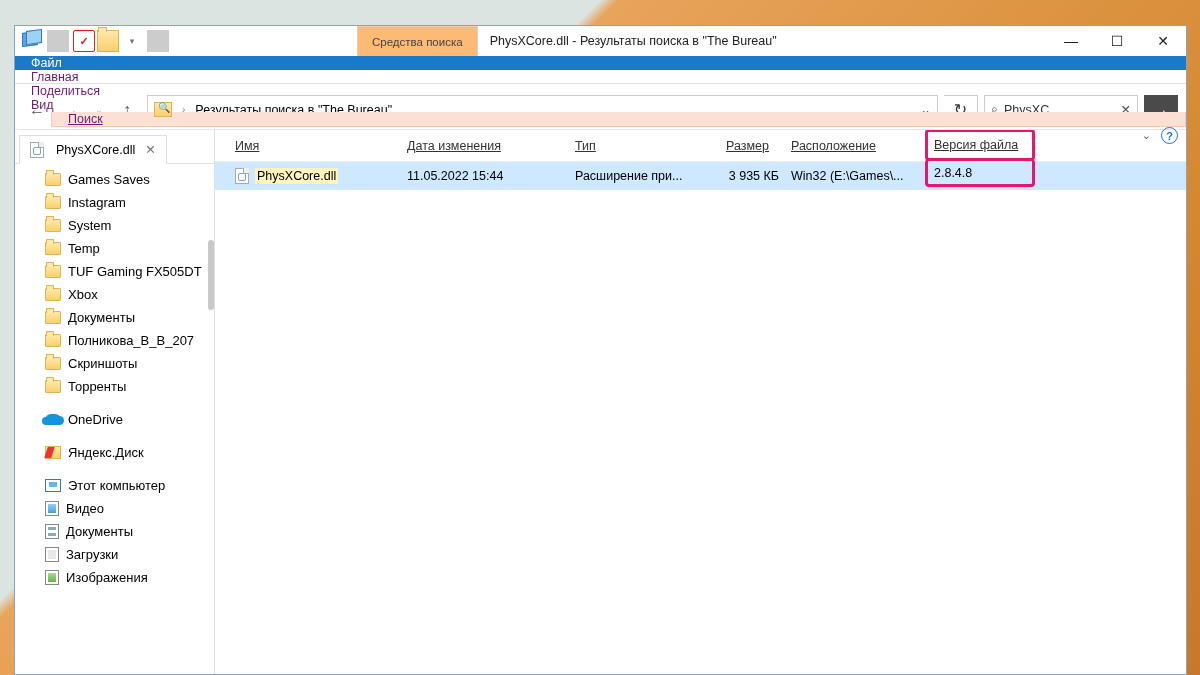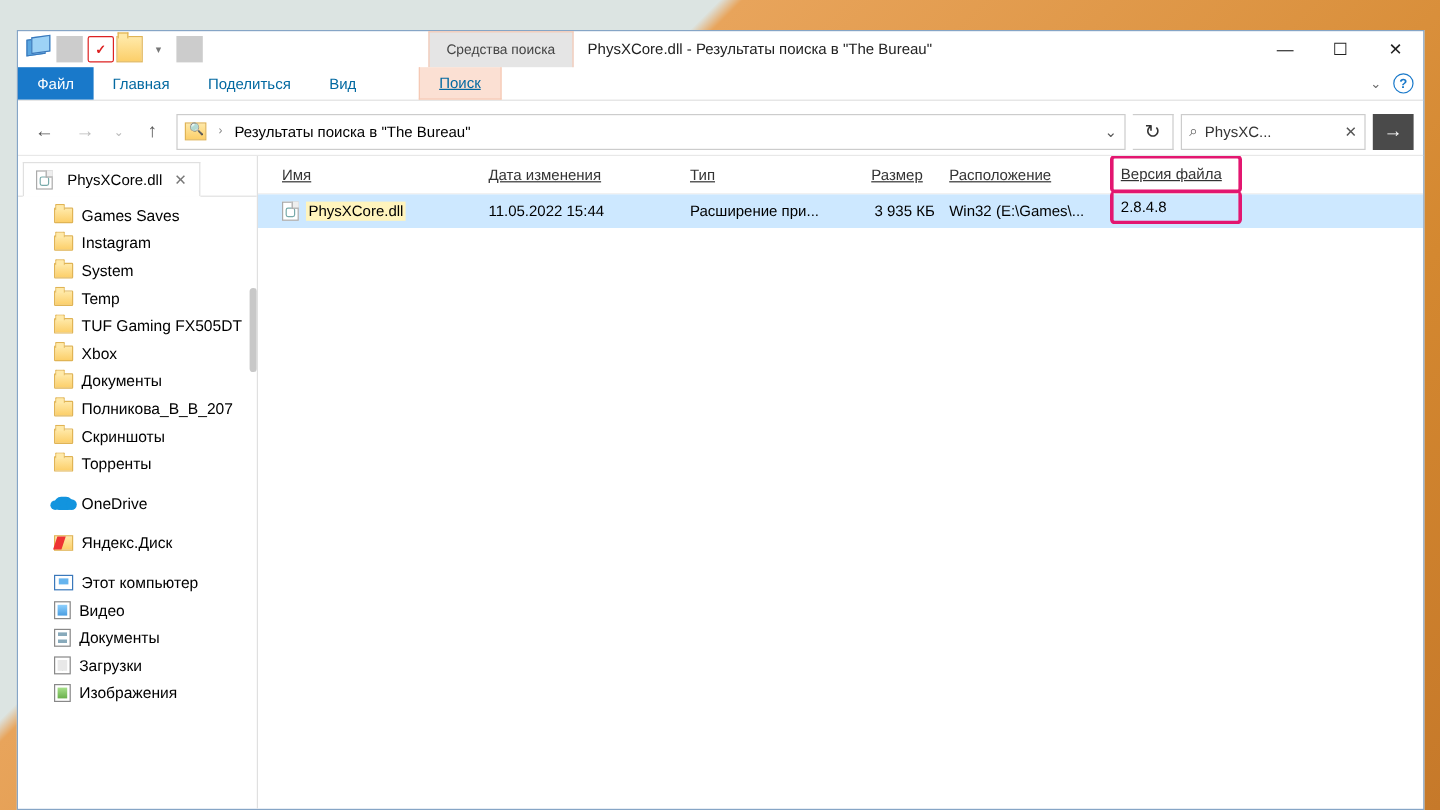--- a/index.html
+++ b/index.html
@@ -4,27 +4,27 @@
 <style>
   * { box-sizing: border-box; margin: 0; padding: 0; font-family: "Segoe UI", Tahoma, sans-serif; }
   body { width: 1200px; height: 675px; overflow: hidden; background: #e8a94d; position: relative; }
   body::before { content: ""; position: absolute; inset: 0; background: linear-gradient(135deg, #dce4e2 0%, #dce4e2 32%, #e8a45b 33%, #d48830 75%, #c6792a 100%); }
   .window { position: absolute; left: 14px; top: 25px; right: 13px; bottom: 0; background: #fff; border: 1px solid #86a5c6; display: flex; flex-direction: column; }
   
   .titlebar { display: flex; align-items: stretch; height: 30px; font-size: 12px; color: #222; position: relative; }
   .tb-left { display: flex; align-items: center; padding: 0 6px; gap: 2px; }
   .tb-left span { display: inline-flex; align-items: center; justify-content: center; width: 22px; height: 22px; }
   .qa-sep { width: 1px; height: 18px; background: #ccc; margin: 0 2px; }
-  .searchtools { background: #e5e5e5; border: 1px solid #f5c9b5; border-bottom: none; padding: 2px 14px; font-size: 11.5px; color: #444; display: flex; align-items: center; margin-left: 180px; }
+  .searchtools { background: #fdba74; border: 1px solid #f5c9b5; border-bottom: none; padding: 2px 14px; font-size: 11.5px; color: #444; display: flex; align-items: center; margin-left: 180px; }
   .titletext { flex: 1; display: flex; align-items: center; padding-left: 12px; font-size: 12.5px; text-align: center; }
   .winbtns { display: flex; }
   .winbtns div { width: 46px; display: flex; align-items: center; justify-content: center; font-size: 14px; color: #222; }
   
-  .ribbon { display: flex; align-items: stretch; height: 28px; font-size: 12.5px; border-bottom: 1px solid #e0e0e0; position: relative; }
-  .ribbon .tab { padding: 0 16px; display: flex; align-items: center; color: #0369a1; }
+  .ribbon { display: flex; align-items: stretch; height: 28px; font-size: 12.5px; border-bottom: 1px solid #e0e0e0; position: relative; flex-direction: column; }
+  .ribbon .tab { padding: 0 16px; display: flex; align-items: center; color: #701a75; }
   .ribbon .tab.active { background: #1979ca; color: #fff; }
   .ribbon .tab.search { background: #fbe0d3; border: 1px solid #f5c9b5; border-top: none; margin-left: 0; text-decoration: underline; }
   .ribbon-right { margin-left: auto; display: flex; align-items: center; padding-right: 8px; gap: 10px; color: #444; }
   
   .navbar { display: flex; align-items: center; height: 40px; padding: 0 8px; gap: 6px; border-bottom: 1px solid #e8e8e8; margin-top: 6px; }
   .navbtn { width: 28px; height: 28px; display: flex; align-items: center; justify-content: center; color: #555; border-radius: 2px; }
   .navbtn.disabled { color: #bbb; }
   .addressbar { flex: 1; height: 30px; border: 1px solid #ccc; display: flex; align-items: center; padding: 0 6px; gap: 8px; font-size: 12.5px; }
   .addressbar .chev { color: #888; font-size: 10px; padding: 0 2px;}
   .addr-drop { margin-left: auto; color: #555; }

